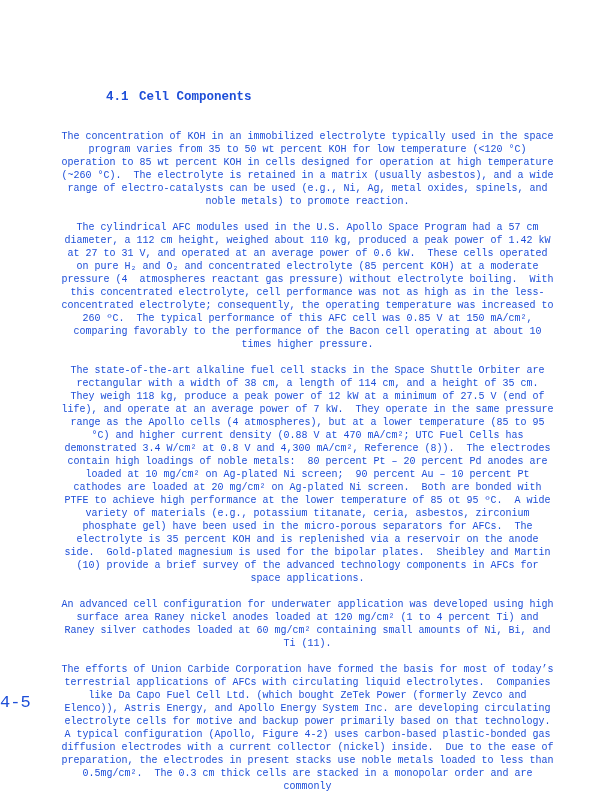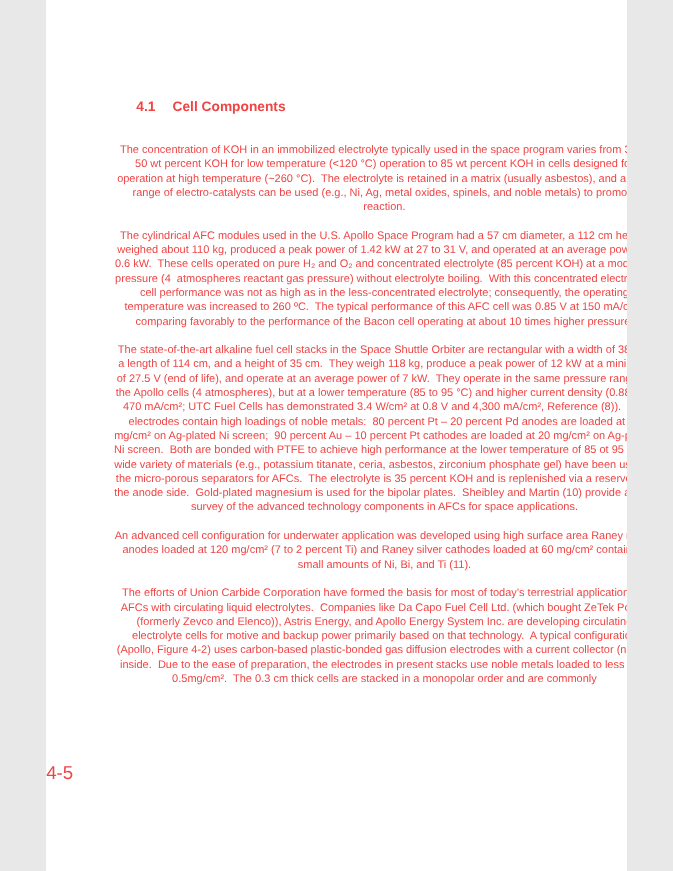--- a/index.html
+++ b/index.html
@@ -2,26 +2,26 @@
 <html><head>
 <meta charset="utf-8">
 <style>
   html, body {
     margin: 0;
     padding: 0;
     background: #e8e8e8;
   }
   .page {
     position: relative;
-    width: 528px;
+    width: 612px;
     height: 792px;
     margin: 0 auto;
     background: #ffffff;
-    color: #ef4444;
-    font-family: Liberation Sans, sans-serif;
+    color: #1d4ed8;
+    font-family: Liberation Mono, monospace;
     overflow: hidden;
     box-sizing: border-box;
   }
   .content {
     position: absolute;
     left: 61px;
     top: 76px;
     width: 493px;
   }
   .h-sec {
@@ -69,19 +69,19 @@
   <div class="content">
 
     <div class="h-sec">
       <span class="hnum-sec">4.1</span><span>Cell Components</span>
     </div>
 
 
     <p class="para">The concentration of KOH in an immobilized electrolyte typically used in the space program varies from 35 to 50 wt percent KOH for low temperature (&lt;120 °C) operation to 85 wt percent KOH in cells designed for operation at high temperature (~260 °C).  The electrolyte is retained in a matrix (usually asbestos), and a wide range of electro-catalysts can be used (e.g., Ni, Ag, metal oxides, spinels, and noble metals) to promote reaction.</p>
     <p class="para">The cylindrical AFC modules used in the U.S. Apollo Space Program had a 57 cm diameter, a 112 cm height, weighed about 110 kg, produced a peak power of 1.42 kW at 27 to 31 V, and operated at an average power of 0.6 kW.  These cells operated on pure H₂ and O₂ and concentrated electrolyte (85 percent KOH) at a moderate pressure (4  atmospheres reactant gas pressure) without electrolyte boiling.  With this concentrated electrolyte, cell performance was not as high as in the less-concentrated electrolyte; consequently, the operating temperature was increased to 260 ºC.  The typical performance of this AFC cell was 0.85 V at 150 mA/cm², comparing favorably to the performance of the Bacon cell operating at about 10 times higher pressure.</p>
     <p class="para">The state-of-the-art alkaline fuel cell stacks in the Space Shuttle Orbiter are rectangular with a width of 38 cm, a length of 114 cm, and a height of 35 cm.  They weigh 118 kg, produce a peak power of 12 kW at a minimum of 27.5 V (end of life), and operate at an average power of 7 kW.  They operate in the same pressure range as the Apollo cells (4 atmospheres), but at a lower temperature (85 to 95 °C) and higher current density (0.88 V at 470 mA/cm²; UTC Fuel Cells has demonstrated 3.4 W/cm² at 0.8 V and 4,300 mA/cm², Reference (8)).  The electrodes contain high loadings of noble metals:  80 percent Pt – 20 percent Pd anodes are loaded at 10 mg/cm² on Ag-plated Ni screen;  90 percent Au – 10 percent Pt cathodes are loaded at 20 mg/cm² on Ag-plated Ni screen.  Both are bonded with PTFE to achieve high performance at the lower temperature of 85 ot 95 ºC.  A wide variety of materials (e.g., potassium titanate, ceria, asbestos, zirconium phosphate gel) have been used in the micro-porous separators for AFCs.  The electrolyte is 35 percent KOH and is replenished via a reservoir on the anode side.  Gold-plated magnesium is used for the bipolar plates.  Sheibley and Martin (10) provide a brief survey of the advanced technology components in AFCs for space applications.</p>
-    <p class="para">An advanced cell configuration for underwater application was developed using high surface area Raney nickel anodes loaded at 120 mg/cm² (7 to 2 percent Ti) and Raney silver cathodes loaded at 60 mg/cm² containing small amounts of Ni, Bi, and Ti (11).</p>
+    <p class="para">An advanced cell configuration for underwater application was developed using high surface area Raney nickel anodes loaded at 120 mg/cm² (1 to 4 percent Ti) and Raney silver cathodes loaded at 60 mg/cm² containing small amounts of Ni, Bi, and Ti (11).</p>
     <p class="para">The efforts of Union Carbide Corporation have formed the basis for most of today’s terrestrial applications of AFCs with circulating liquid electrolytes.  Companies like Da Capo Fuel Cell Ltd. (which bought ZeTek Power (formerly Zevco and Elenco)), Astris Energy, and Apollo Energy System Inc. are developing circulating electrolyte cells for motive and backup power primarily based on that technology.  A typical configuration (Apollo, Figure 4-2) uses carbon-based plastic-bonded gas diffusion electrodes with a current collector (nickel) inside.  Due to the ease of preparation, the electrodes in present stacks use noble metals loaded to less than 0.5mg/cm².  The 0.3 cm thick cells are stacked in a monopolar order and are commonly</p>
 
   </div>
 
   <div class="footer">4-5</div>
 </div>
 
 </body></html>

